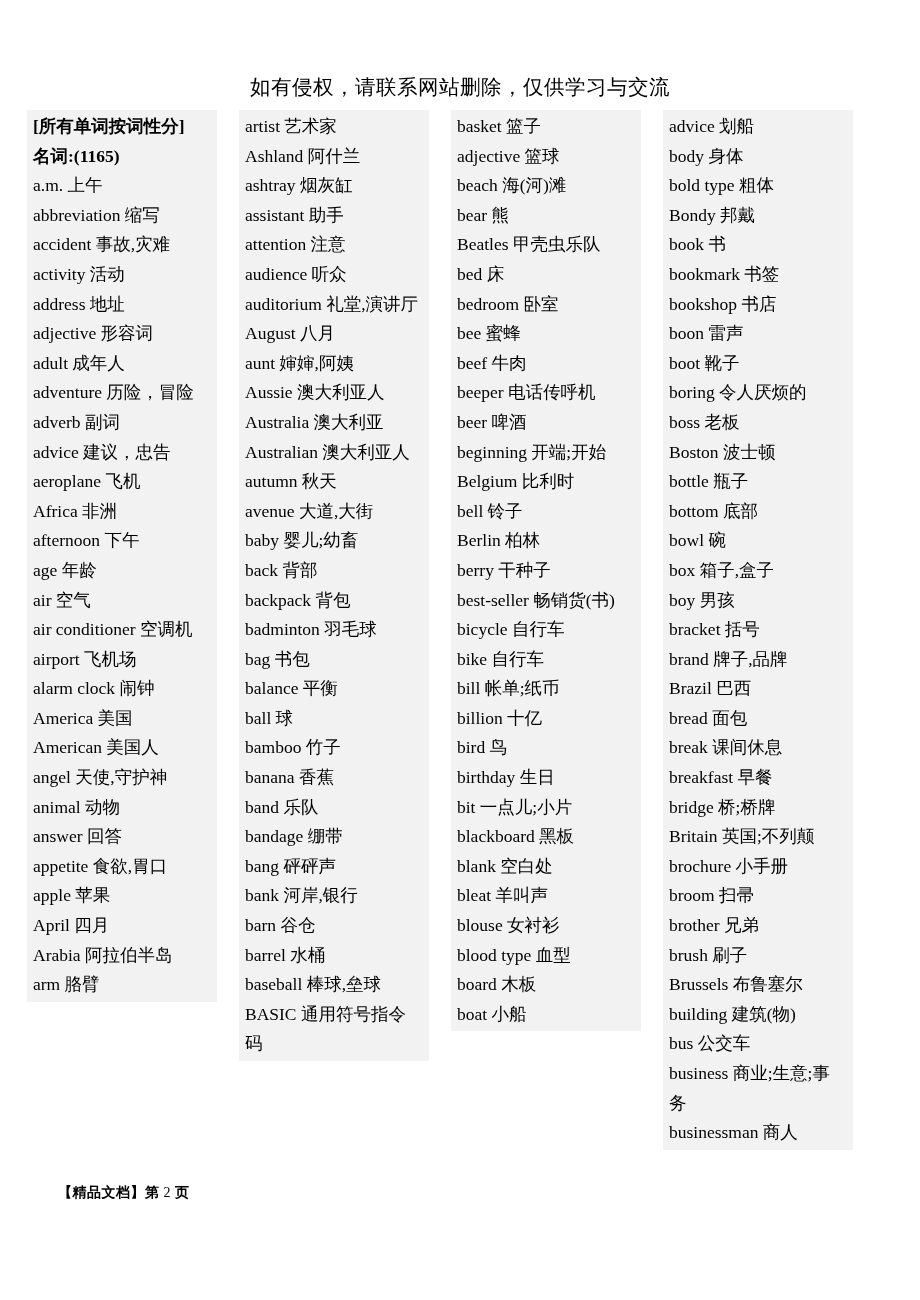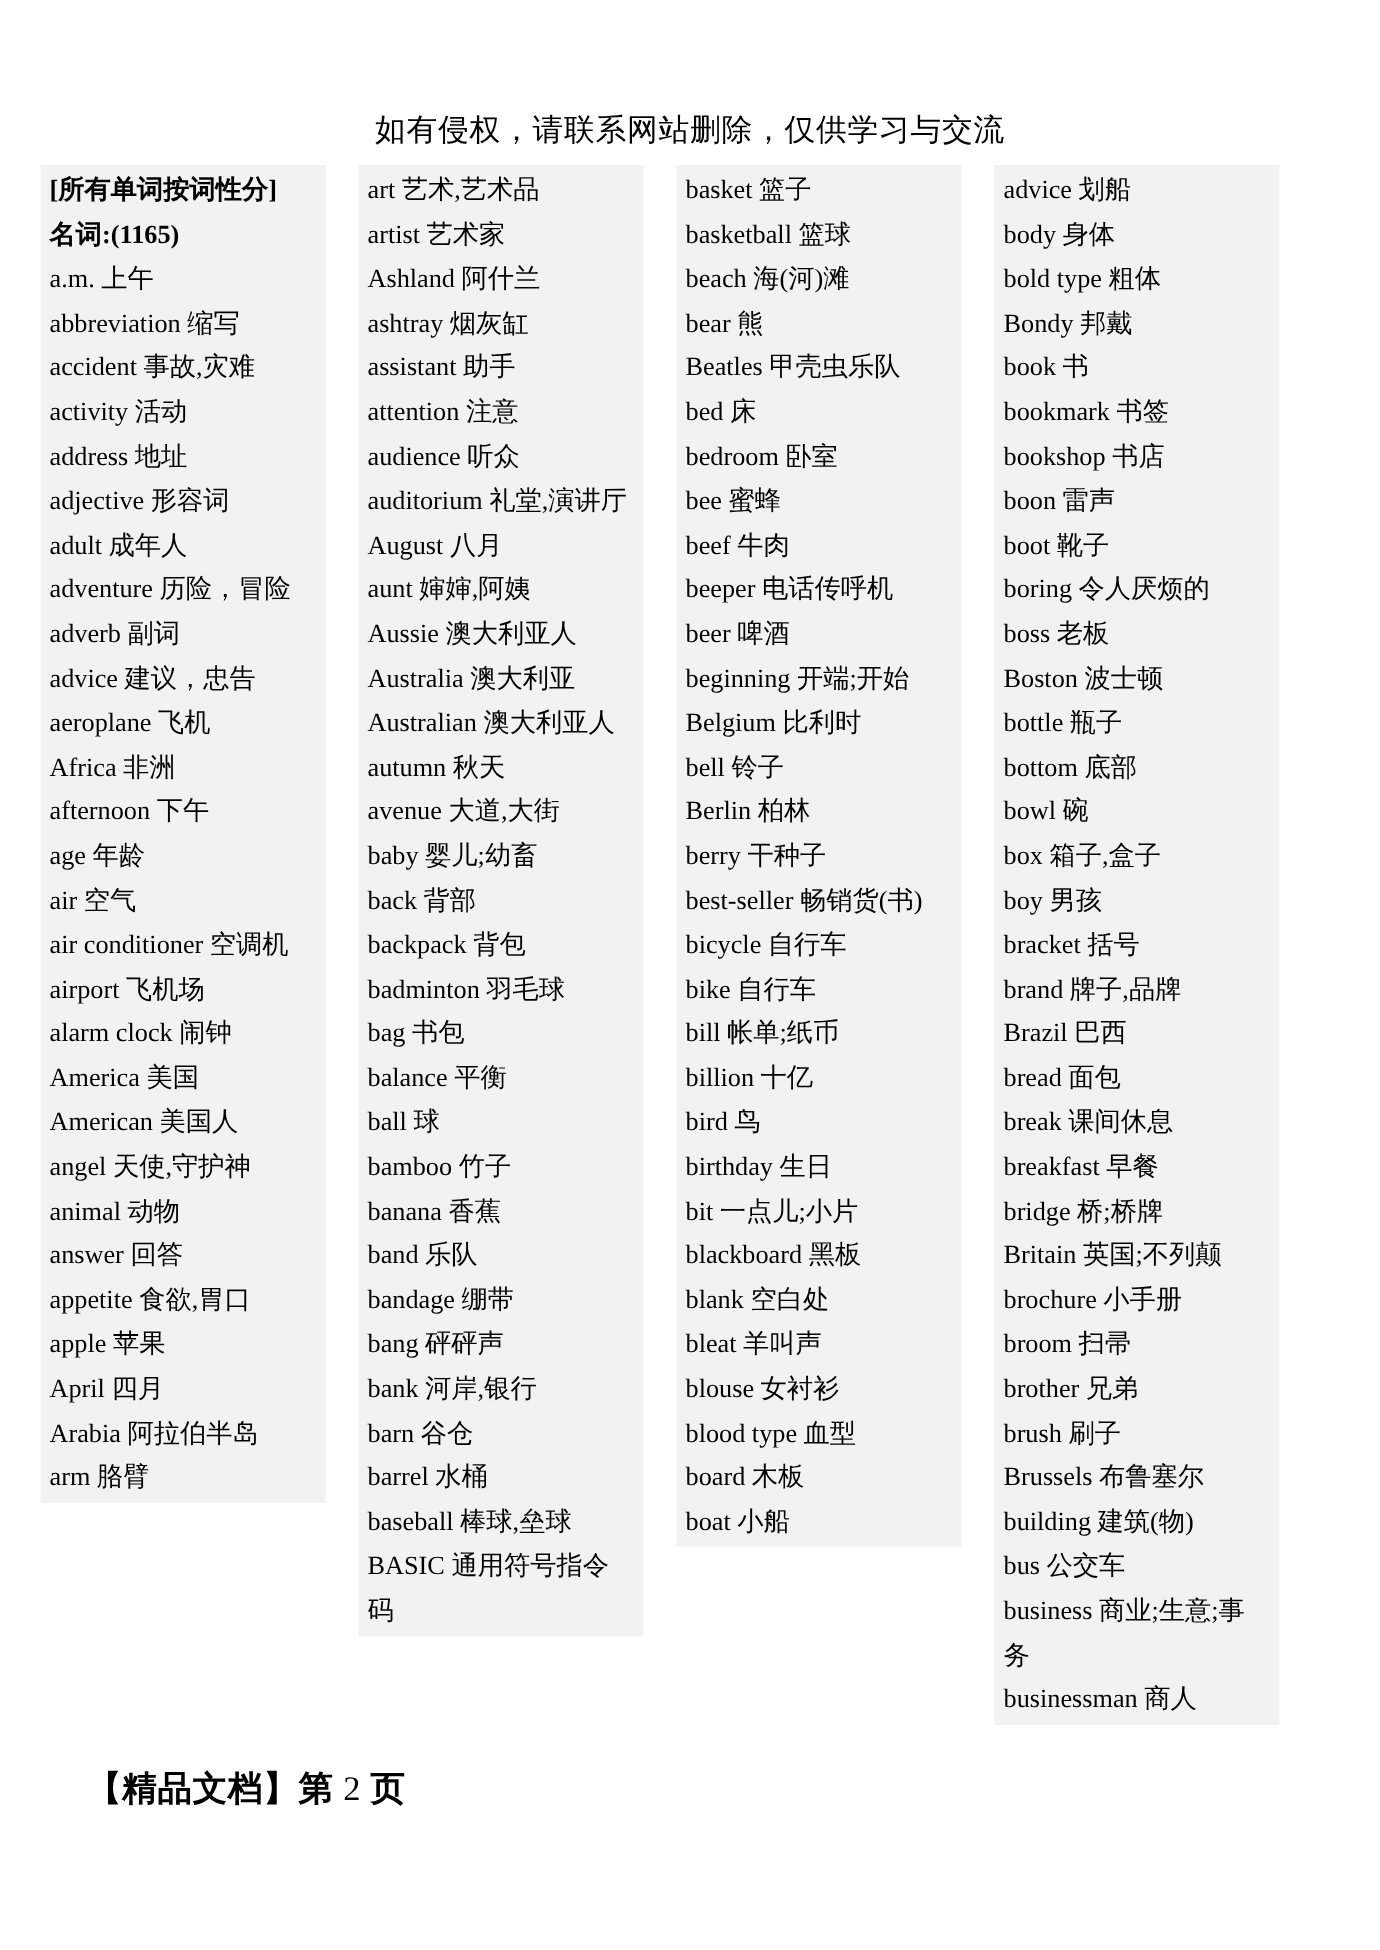--- a/index.html
+++ b/index.html
@@ -54,21 +54,21 @@
     overflow-wrap: anywhere;
     hyphens: none;
   }
   .entry.bold {
     font-weight: bold;
   }
   .doc-footer {
     position: absolute;
     left: 58px;
     top: 1178px;
-    font-size: 23px;
+    font-size: 14px;
     line-height: 30px;
     letter-spacing: 0.5px;
     font-weight: bold;
     white-space: nowrap;
   }
   .doc-footer .pagenum {
     font-weight: normal;
     font-family: "Liberation Serif", "DejaVu Serif", serif;
   }
 </style>
@@ -106,21 +106,20 @@
         <div class="entry">angel 天使,守护神</div>
         <div class="entry">animal 动物</div>
         <div class="entry">answer 回答</div>
         <div class="entry">appetite 食欲,胃口</div>
         <div class="entry">apple 苹果</div>
         <div class="entry">April 四月</div>
         <div class="entry">Arabia 阿拉伯半岛</div>
         <div class="entry">arm 胳臂</div>
       </div>
     <div class="col">
-        <div class="entry">art 艺术,艺术品</div>
         <div class="entry">artist 艺术家</div>
         <div class="entry">Ashland 阿什兰</div>
         <div class="entry">ashtray 烟灰缸</div>
         <div class="entry">assistant 助手</div>
         <div class="entry">attention 注意</div>
         <div class="entry">audience 听众</div>
         <div class="entry">auditorium 礼堂,演讲厅</div>
         <div class="entry">August 八月</div>
         <div class="entry">aunt 婶婶,阿姨</div>
         <div class="entry">Aussie 澳大利亚人</div>
@@ -141,21 +140,21 @@
         <div class="entry">bandage 绷带</div>
         <div class="entry">bang 砰砰声</div>
         <div class="entry">bank 河岸,银行</div>
         <div class="entry">barn 谷仓</div>
         <div class="entry">barrel 水桶</div>
         <div class="entry">baseball 棒球,垒球</div>
         <div class="entry">BASIC 通用符号指令码</div>
       </div>
     <div class="col">
         <div class="entry">basket 篮子</div>
-        <div class="entry">basketball 篮球</div>
+        <div class="entry">adjective 篮球</div>
         <div class="entry">beach  海(河)滩</div>
         <div class="entry">bear 熊</div>
         <div class="entry">Beatles 甲壳虫乐队</div>
         <div class="entry">bed 床</div>
         <div class="entry">bedroom 卧室</div>
         <div class="entry">bee 蜜蜂</div>
         <div class="entry">beef 牛肉</div>
         <div class="entry">beeper 电话传呼机</div>
         <div class="entry">beer 啤酒</div>
         <div class="entry">beginning 开端;开始</div>

